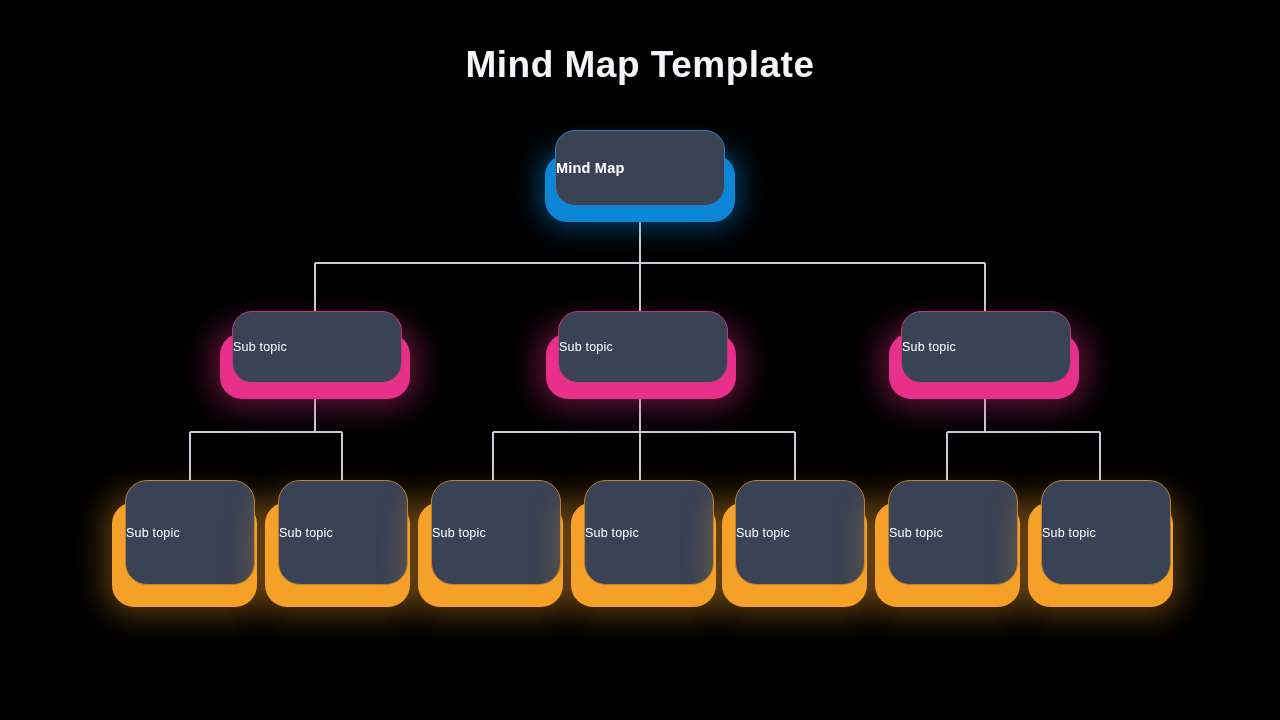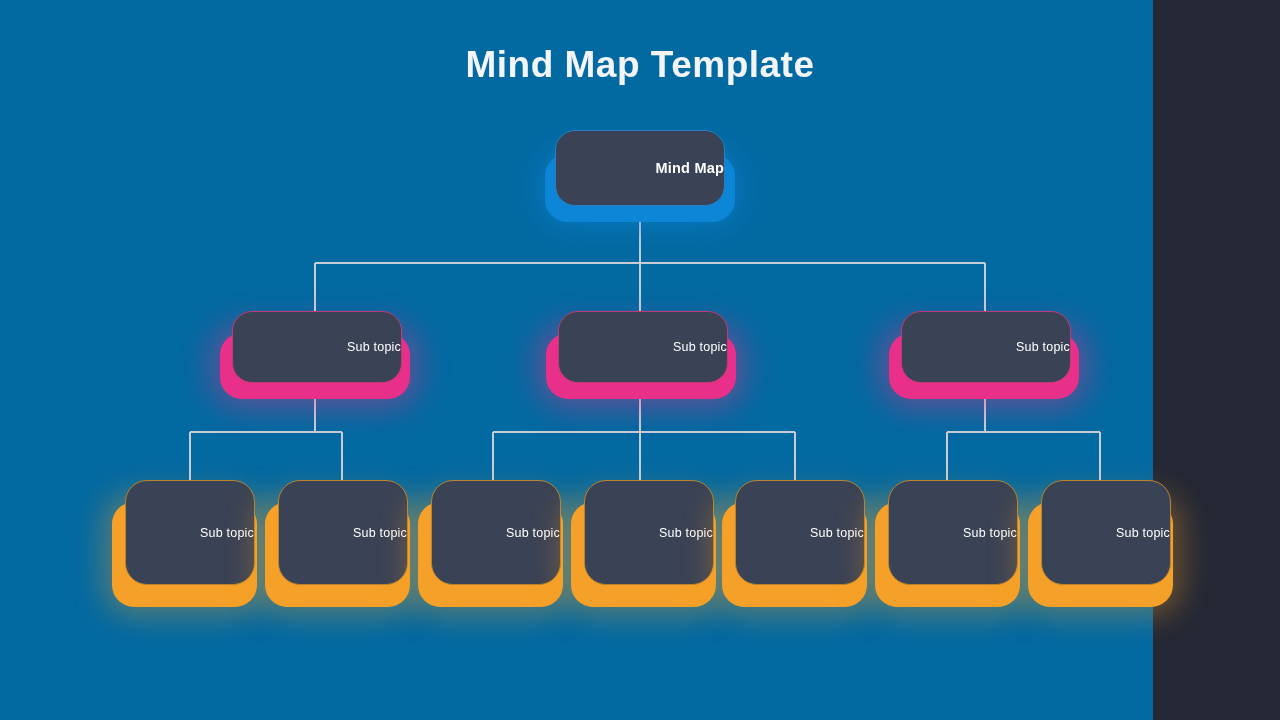--- a/index.html
+++ b/index.html
@@ -7,23 +7,23 @@
 
   html, body {
     width:1280px; height:720px;
     background:#242835;
     overflow:hidden;
     font-family:"Liberation Sans", sans-serif;
   }
 
   #stage {
     position:relative;
-    width:1153px;
+    width:1280px;
     height:720px;
-    background:#0369a1;
+    background:#000000;
   }
 
   
   .title {
     position:absolute;
     left:0; top:44px;
     width:1280px;
     text-align:center;
     font-size:37px;
     font-weight:bold;
@@ -50,21 +50,21 @@
     position:absolute;
     border-radius:22px;
   }
   
   .node .card {
     position:absolute;
     background:#3a4255;
     border-radius:22px;
     display:flex;
     align-items:center;
-    justify-content:flex-end;
+    justify-content:flex-start;
   }
   .node .label {
     color:#ffffff;
     white-space:nowrap;
     text-align:center;
   }
 
   
   .node.root { left:545px; top:130px; width:190px; height:92px; }
   .node.root .plate {

